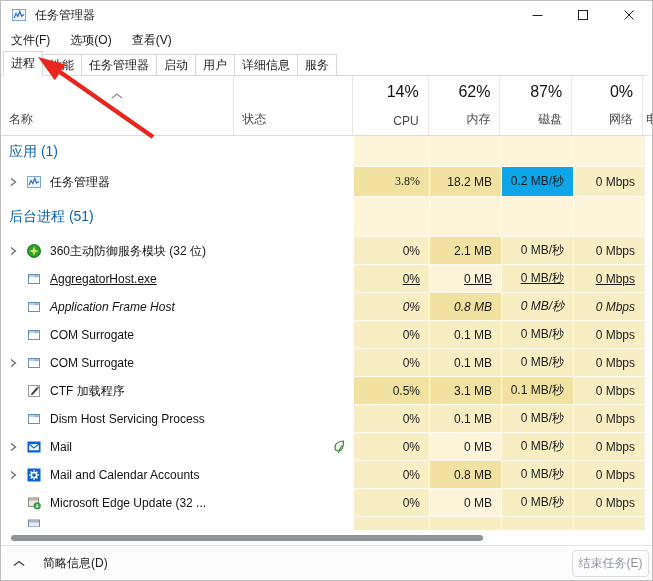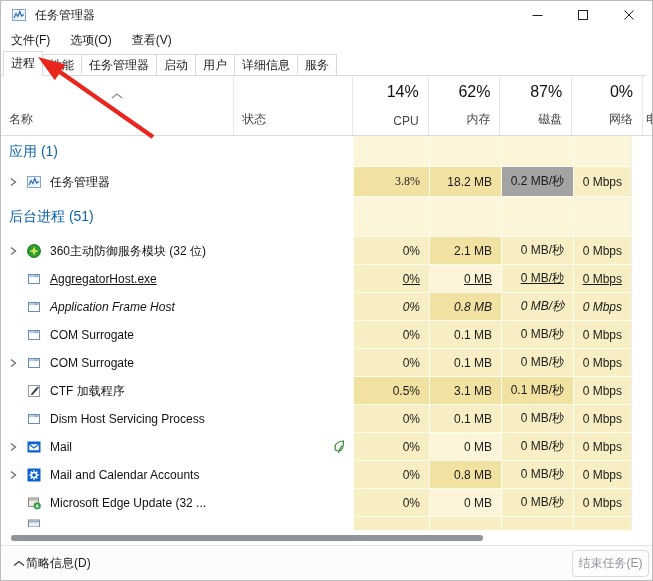--- a/index.html
+++ b/index.html
@@ -35,35 +35,35 @@
   .h-sliver .h-lab{left:3px;right:auto;}
   .sort-icon{position:absolute;top:9px;left:50%;transform:translateX(-50%);}
   
   .rows{position:absolute;top:135px;left:0;right:0;height:395px;background:#fff;overflow:hidden;}
   .row{display:flex;width:653px;box-sizing:border-box;}
   .name-area{width:233px;display:flex;align-items:center;box-sizing:border-box;overflow:hidden;}
   .section-name-area{width:352px;display:flex;align-items:center;}
   .status-area{width:119px;position:relative;}
   .vcell{box-sizing:border-box;font-size:12px;color:#1b1b1b;display:flex;align-items:center;justify-content:flex-end;
          padding-right:9px;border-left:1px solid #fffdf0;border-bottom:1px solid #fffdf0;white-space:nowrap;}
-  .c-cpu{width:76px;}.c-mem{width:72px;}.c-disk{width:72px;}.c-net{width:58px;}
+  .c-cpu{width:76px;}.c-mem{width:72px;}.c-disk{width:72px;}.c-net{width:71px;}
   .sliver-cell{width:10px;background:#fff;border-left:1px solid #efefef;box-sizing:border-box;}
   .chev{width:14px;margin-left:5px;display:flex;align-items:center;justify-content:center;flex:none;}
   .picon{width:16px;height:16px;margin-left:6px;display:flex;flex:none;}
   .pname{margin-left:8px;font-size:12px;color:#121212;white-space:nowrap;}
   .section-label{margin-left:8px;font-size:14px;color:#0b62ad;white-space:nowrap;}
   .leaf{position:absolute;right:8px;top:50%;transform:translateY(-50%);display:flex;}
   .partial-row .name-area{align-items:flex-start;}
   .partial-row{overflow:hidden;}
   
   .hscroll{position:absolute;top:530px;left:0;right:0;height:17px;background:#fff;}
   .hthumb{position:absolute;top:4px;left:10px;width:472px;height:6px;background:#8f949a;border-radius:3px;}
   
   .statusbar{position:absolute;bottom:0;left:0;right:0;height:34px;border-top:1px solid #e4e4e4;background:#fcfcfc;display:flex;align-items:center;}
-  .detail-toggle{display:flex;align-items:center;margin-left:12px;gap:1px;font-size:12px;color:#1a1a1a;}
+  .detail-toggle{display:flex;align-items:center;margin-left:12px;gap:18px;font-size:12px;color:#1a1a1a;}
   .end-task-btn{position:absolute;right:3px;top:4px;width:75px;height:25px;border:1px solid #dcdcdc;border-radius:4px;
                 background:#fdfdfd;color:#8f949c;font-size:12px;display:flex;align-items:center;justify-content:center;white-space:nowrap;}
   
   .annotation-arrow{position:absolute;left:0;top:0;pointer-events:none;z-index:50;}
 </style>
 </head>
 <body>
 
 <div class="window">
 
@@ -165,21 +165,21 @@
               <path d="M3 11 L5 6.5 L6.8 9.5 L8.8 4.5 L10.5 9 L13 7.5" fill="none" stroke="#2e6db4" stroke-width="1.2"></path>
             </svg>
           </span>
       <span class="pname">任务管理器</span>
     </div>
     <div class="status-area">
       
     </div>
     <div class="vcell c-cpu" style="background: rgb(241, 226, 162); font-family: Liberation Serif, serif;">3.8%</div>
     <div class="vcell c-mem" style="background: rgb(241, 226, 162);">18.2 MB</div>
-    <div class="vcell c-disk" style="background: #a3a3a3;">0.2 MB/秒</div>
+    <div class="vcell c-disk" style="background: #0ea5e9;">0.2 MB/秒</div>
     <div class="vcell c-net" style="background: rgb(248, 238, 195);">0 Mbps</div>
     <div class="sliver-cell"></div>
   </div>
       <div class="row section-row" style="height: 40px;">
     <div class="section-name-area">
       <span class="section-label">后台进程 (51)</span>
     </div>
     <div class="vcell c-cpu" style="background: rgb(252, 245, 218);"></div>
     <div class="vcell c-mem" style="background: rgb(252, 245, 218);"></div>
     <div class="vcell c-disk" style="background: rgb(252, 245, 218);"></div>

